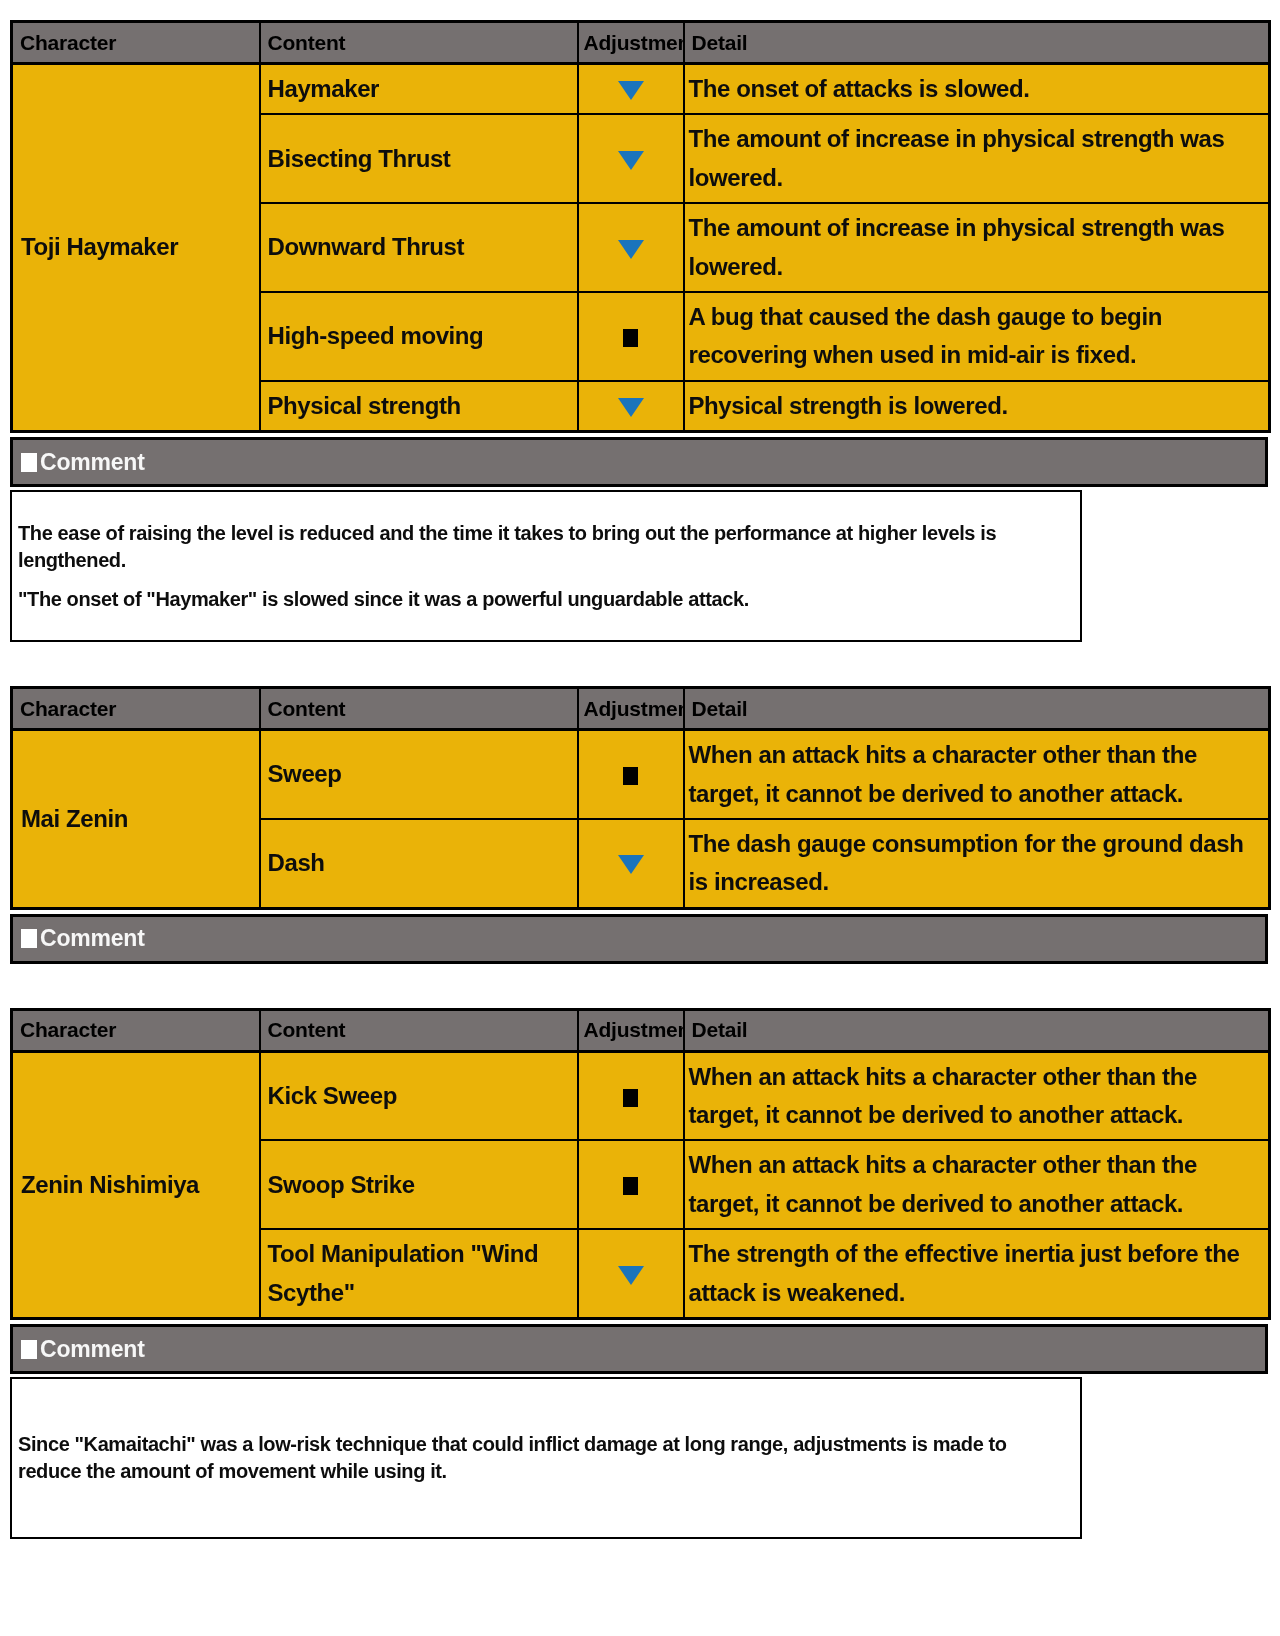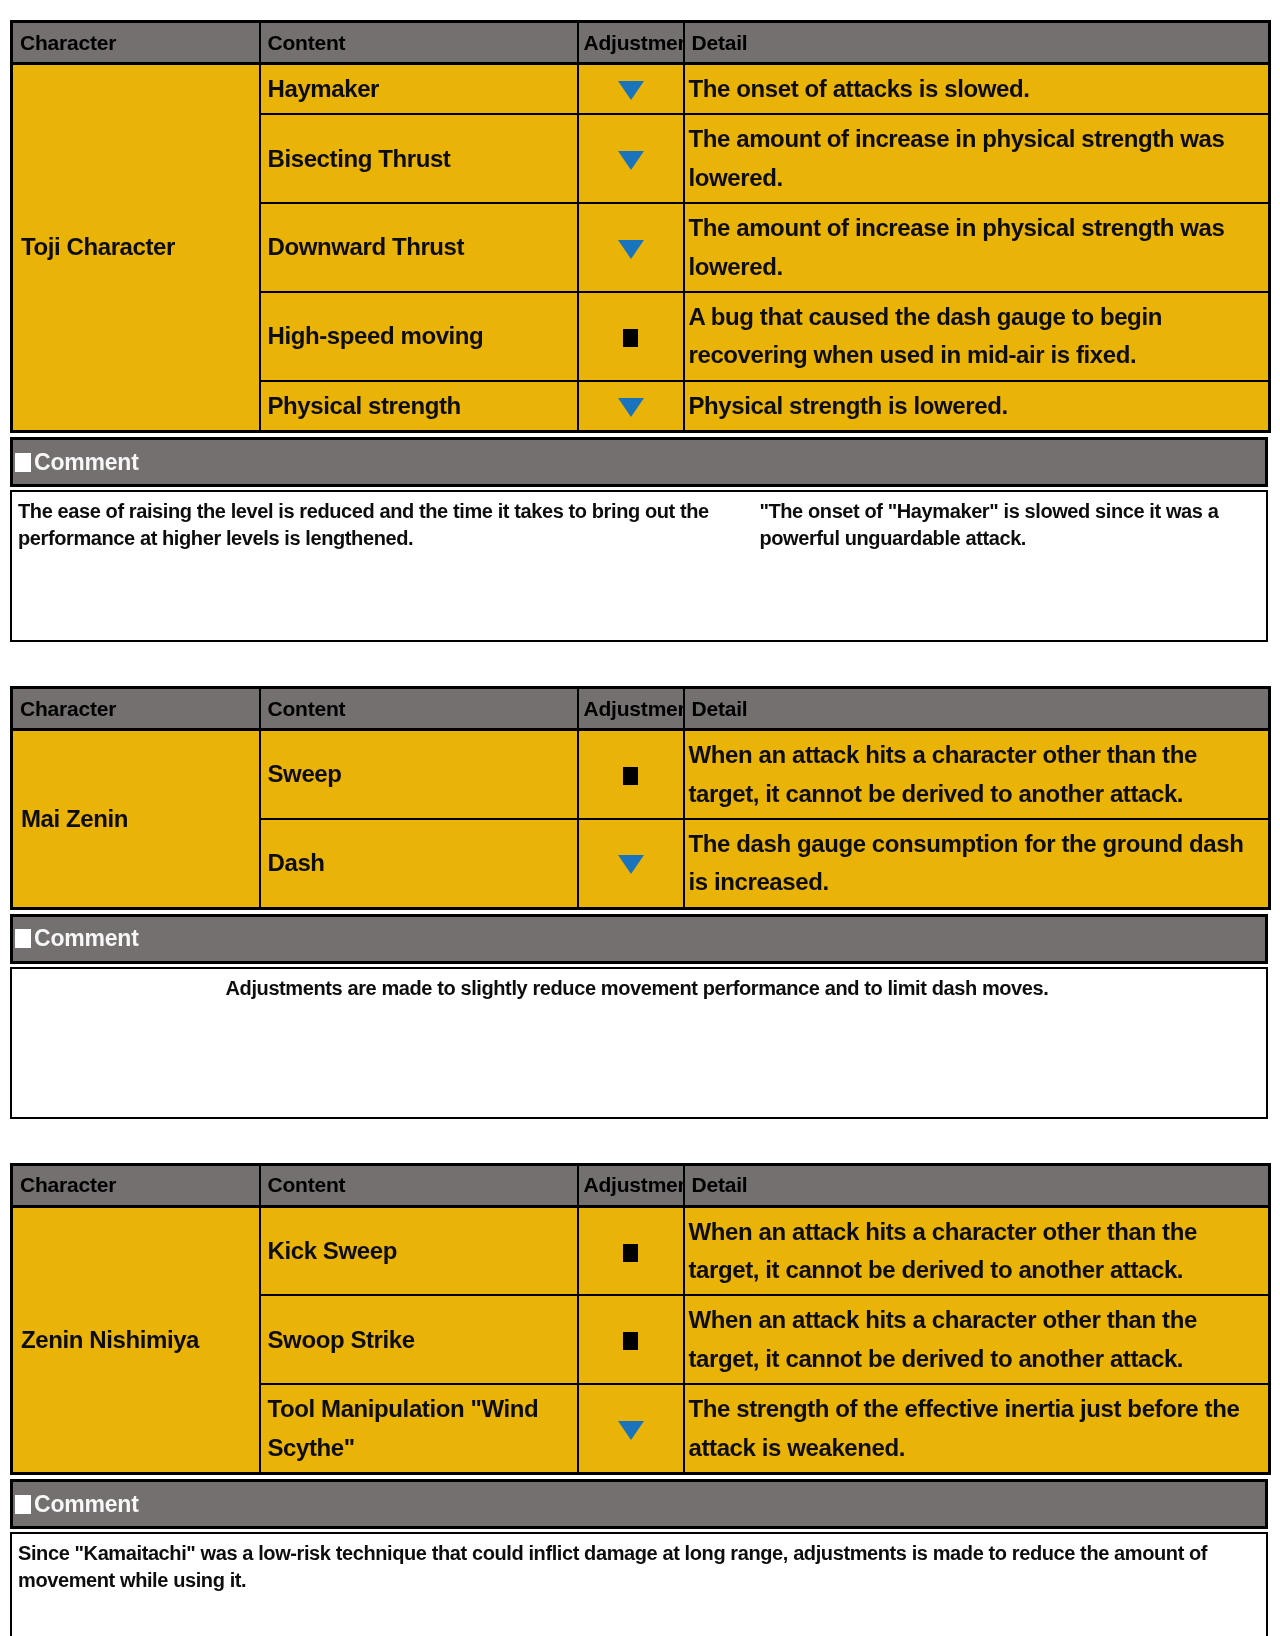--- a/index.html
+++ b/index.html
@@ -66,42 +66,42 @@
   }
 
   .comment-bar {
     margin-top: 4px;
     width: 1258px;
     height: 50px;
     background: #757070;
     border: 3px solid #000;
     display: flex;
     align-items: center;
-    padding-left: 2px;
+    padding-left: 8px;
   }
   .comment-square {
     display: inline-block;
     width: 16px; height: 19px;
     background: #fff;
     margin-right: 3px;
     flex: 0 0 auto;
   }
   .comment-label {
     color: #f7f7f7;
     font-size: 23px;
     letter-spacing: -0.2px;
   }
 
   .comment-box {
     margin-top: 3px;
-    width: 1258px;
+    width: 1072px;
     height: 152px;
     border: 2px solid #000;
     display: flex;
-    flex-direction: row;
+    flex-direction: column;
     justify-content: center;
     padding: 0 10px 0 6px;
     background: #fff;
   }
   .comment-box.tall { height: 162px; }
   .comment-line {
     font-size: 20px;
     letter-spacing: -0.4px;
     line-height: 1.35;
     margin: 6px 0;
@@ -125,21 +125,21 @@
           <th class="th-char">Character</th>
           <th class="th-content">Content</th>
           <th class="th-adjust">
             <div class="adjust-clip">Adjustment</div>
           </th>
           <th class="th-detail">Detail</th>
         </tr>
       </thead>
       <tbody>
             <tr>
-              <td class="td-char" rowspan="5">Toji Character</td>
+              <td class="td-char" rowspan="5">Toji Haymaker</td>
               <td class="td-content">Haymaker</td>
               <td class="td-adjust"><span class="icon-down"></span></td>
               <td class="td-detail">The onset of attacks is slowed.</td>
             </tr>
             <tr>
               <td class="td-content">Bisecting Thrust</td>
               <td class="td-adjust"><span class="icon-down"></span></td>
               <td class="td-detail">The amount of increase in physical strength was lowered.</td>
             </tr>
             <tr>
@@ -198,23 +198,20 @@
               <td class="td-content">Dash</td>
               <td class="td-adjust"><span class="icon-down"></span></td>
               <td class="td-detail">The dash gauge consumption for the ground dash is increased.</td>
             </tr>
           </tbody>
     </table>
     <div class="comment-bar">
       <span class="comment-square"></span>
       <span class="comment-label">Comment</span>
     </div>
-    <div class="comment-box">
-          <p class="comment-line">Adjustments are made to slightly reduce movement performance and to limit dash moves.</p>
-        </div>
   </section>
 
   <section class="section">
     <table class="adj-table">
       <colgroup>
         <col class="c-char">
             <col class="c-content">
             <col class="c-adjust">
             <col class="c-detail">
       </colgroup>

